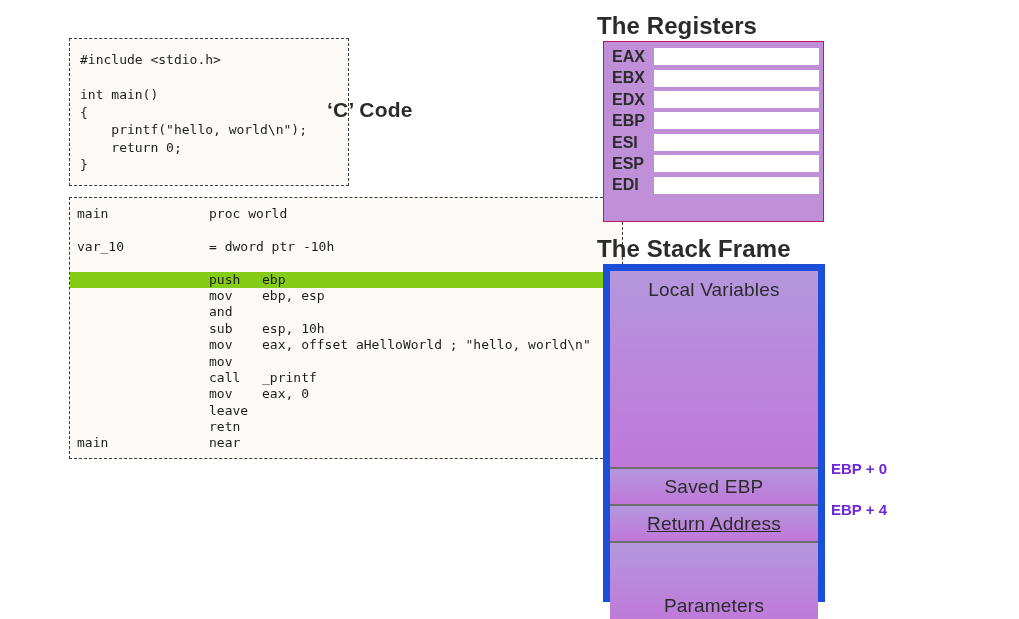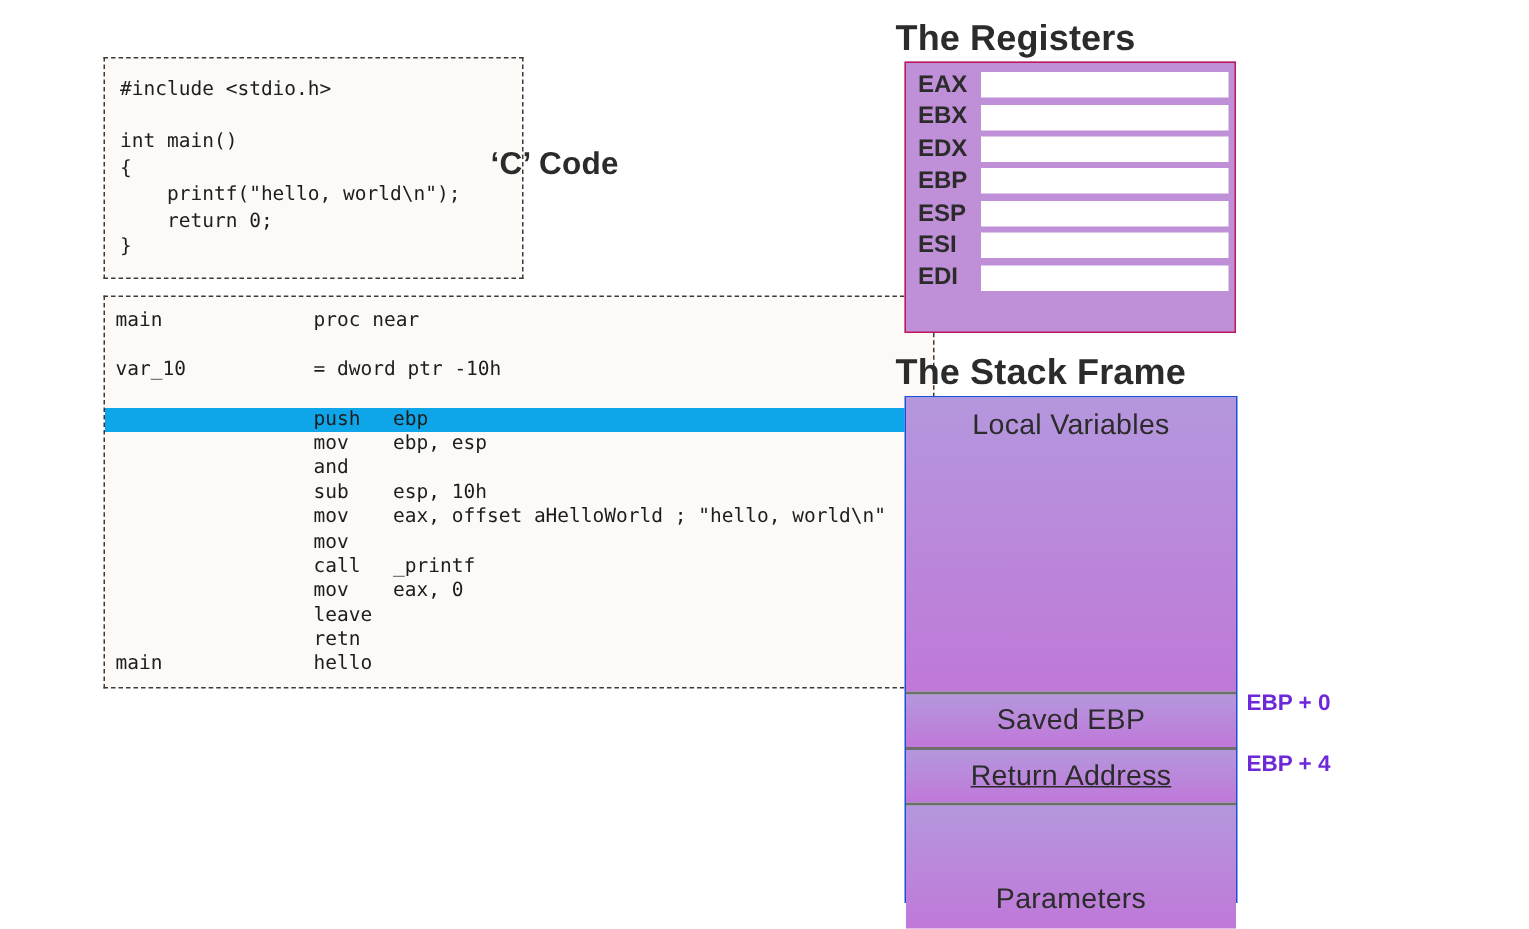--- a/index.html
+++ b/index.html
@@ -52,21 +52,21 @@
 
   .asm-row {
     display: flex;
     height: 16.4px;
     line-height: 16.4px;
     white-space: pre;
     padding-left: 7px;
     box-sizing: border-box;
   }
   .asm-row.highlight {
-    background: #0ea5e9;
+    background: #84cc16;
     margin-left: -7px;
     padding-left: 14px;
     width: 552px;
   }
   .asm-row .lbl {
     width: 132px;
     flex: 0 0 132px;
   }
   .asm-row .mnem {
     width: 53px;
@@ -142,21 +142,21 @@
     color: #1d1d1d;
   }
 
   
   #stack-panel {
     position: absolute;
     left: 603px;
     top: 264px;
     width: 222px;
     height: 338px;
-    border: 1px solid #1d4ed8;
+    border: 7px solid #1d4ed8;
     box-sizing: border-box;
     background: #ffffff;
   }
   .stack-cell {
     position: relative;
     box-sizing: border-box;
     display: flex;
     justify-content: center;
     background: linear-gradient(to bottom, #b497dd 0%, #c078d9 100%);
     color: #2b2b2b;
@@ -206,35 +206,35 @@
     <div class="cline">int main()</div>
     <div class="cline">{</div>
     <div class="cline">    printf("hello, world\n");</div>
     <div class="cline">    return 0;</div>
     <div class="cline">}</div>
   </div>
 
 <div id="c-code-caption">‘C’ Code</div>
 
 <div id="asm-box" class="code-box">
-    <div class="asm-row"><span class="lbl">main</span><span class="ops">proc near</span></div>
+    <div class="asm-row"><span class="lbl">main</span><span class="ops">proc world</span></div>
     <div class="asm-spacer"></div>
     <div class="asm-row"><span class="lbl">var_10</span><span class="ops">= dword ptr -10h</span></div>
     <div class="asm-spacer"></div>
     <div class="asm-row highlight"><span class="lbl">&nbsp;</span><span class="mnem">push</span><span class="ops">ebp</span></div>
     <div class="asm-row"><span class="lbl">&nbsp;</span><span class="mnem">mov</span><span class="ops">ebp, esp</span></div>
     <div class="asm-row"><span class="lbl">&nbsp;</span><span class="mnem">and</span></div>
     <div class="asm-row"><span class="lbl">&nbsp;</span><span class="mnem">sub</span><span class="ops">esp, 10h</span></div>
     <div class="asm-row"><span class="lbl">&nbsp;</span><span class="mnem">mov</span><span class="ops">eax, offset aHelloWorld ; "hello, world\n"</span></div>
     <div class="asm-row"><span class="lbl">&nbsp;</span><span class="mnem">mov</span></div>
     <div class="asm-row"><span class="lbl">&nbsp;</span><span class="mnem">call</span><span class="ops">_printf</span></div>
     <div class="asm-row"><span class="lbl">&nbsp;</span><span class="mnem">mov</span><span class="ops">eax, 0</span></div>
     <div class="asm-row"><span class="lbl">&nbsp;</span><span class="mnem">leave</span><span class="ops"></span></div>
     <div class="asm-row"><span class="lbl">&nbsp;</span><span class="mnem">retn</span><span class="ops"></span></div>
-    <div class="asm-row"><span class="lbl">main</span><span class="mnem">hello</span><span class="ops"></span></div>
+    <div class="asm-row"><span class="lbl">main</span><span class="mnem">near</span><span class="ops"></span></div>
   </div>
 
 <div id="registers-heading" class="section-heading">The Registers</div>
 <div id="registers-panel">
     <div class="reg-row">
       <span class="reg-name">EAX</span>
       <input class="reg-value" type="text" style="">
     </div>
     <div class="reg-row">
       <span class="reg-name">EBX</span>
@@ -242,25 +242,25 @@
     </div>
     <div class="reg-row">
       <span class="reg-name">EDX</span>
       <input class="reg-value" type="text" style="">
     </div>
     <div class="reg-row">
       <span class="reg-name">EBP</span>
       <input class="reg-value" type="text" style="">
     </div>
     <div class="reg-row">
+      <span class="reg-name">ESI</span>
+      <input class="reg-value" type="text" style="">
+    </div>
+    <div class="reg-row">
       <span class="reg-name">ESP</span>
-      <input class="reg-value" type="text" style="">
-    </div>
-    <div class="reg-row">
-      <span class="reg-name">ESI</span>
       <input class="reg-value" type="text" style="">
     </div>
     <div class="reg-row">
       <span class="reg-name">EDI</span>
       <input class="reg-value" type="text" style="">
     </div>
   </div>
 
 <div id="stack-heading" class="section-heading">The Stack Frame</div>
 <div id="stack-panel">

